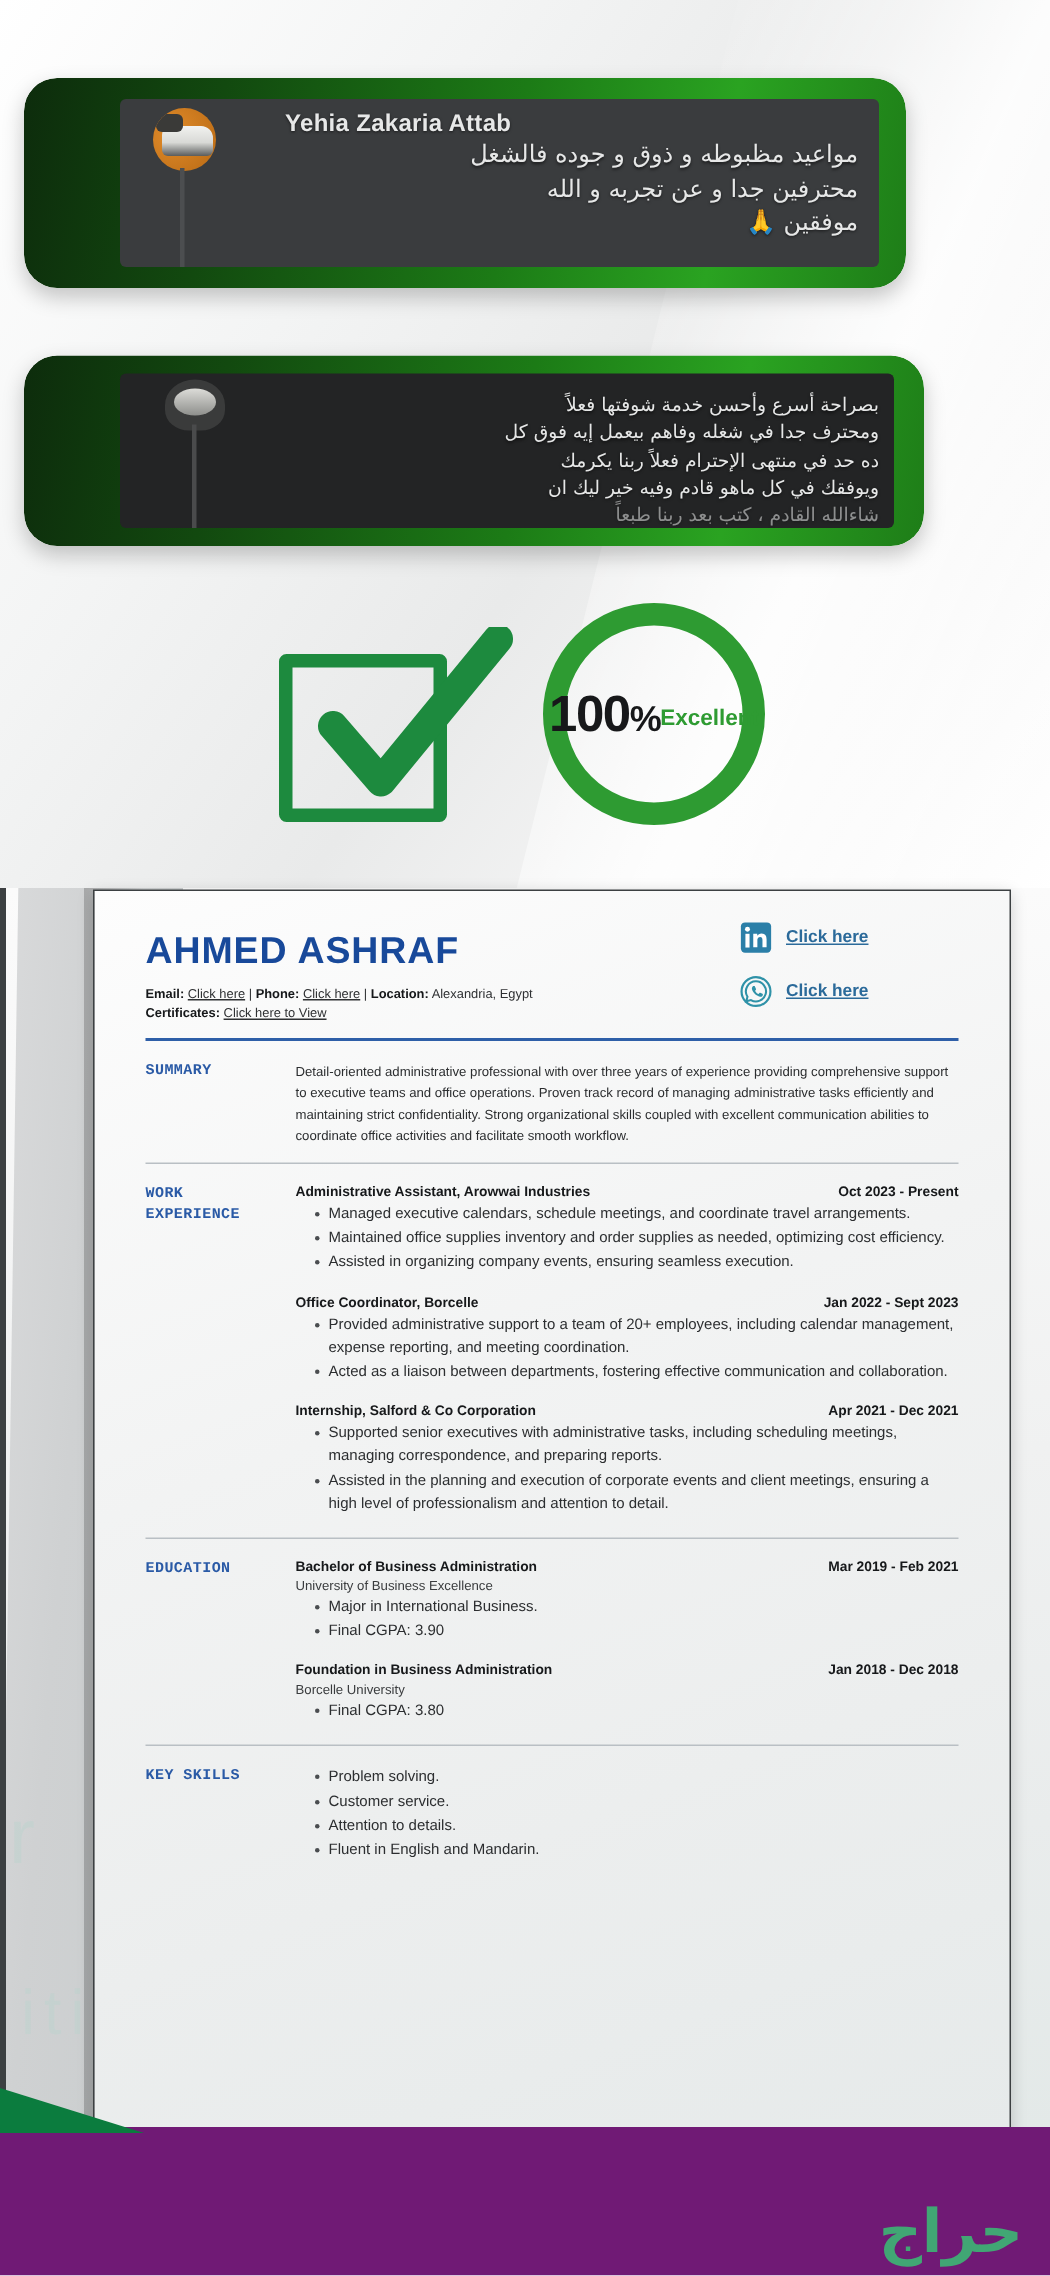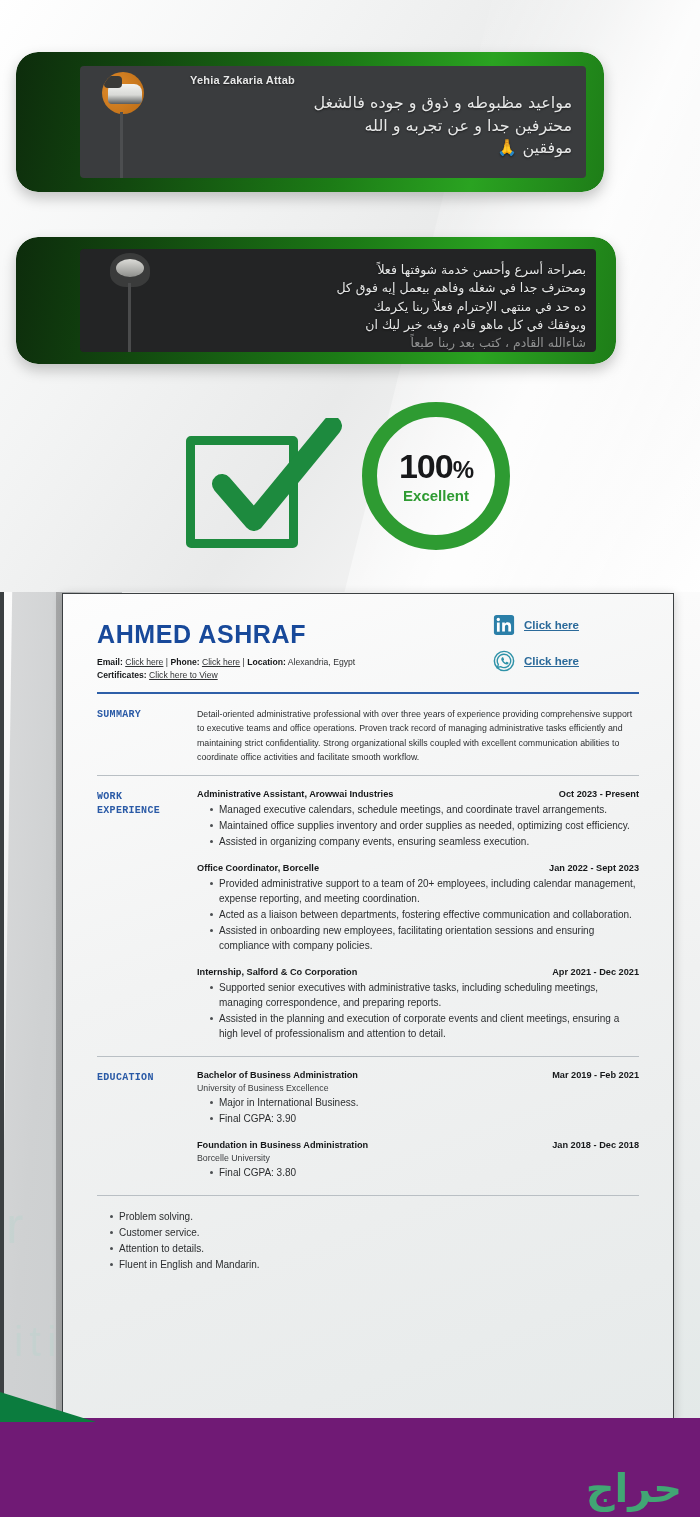--- a/index.html
+++ b/index.html
@@ -53,21 +53,21 @@
   #card2 .avatar{left:30px;top:4px;width:40px;height:34px;background:#3a3b3b;border-radius:50% 50% 40% 40%;}
   #card2 .avatar:after{
     content:"";position:absolute;left:6px;top:6px;width:28px;height:18px;border-radius:50%;
     background:linear-gradient(180deg,#dcdcd8,#8e8f8c);
   }
   .lamp{position:absolute;width:3px;background:#4a4b4c;}
   #card2 .lamp{left:48px;top:34px;height:82px;}
   #card1 .lamp{left:40px;top:46px;height:66px;background:#4c4e50;}
 
   .tname{
-    position:absolute;color:#e7e8e8;font-size:11px;font-weight:700;letter-spacing:.2px;
+    position:absolute;color:#e7e8e8;font-size:16px;font-weight:700;letter-spacing:.2px;
     text-shadow:0 1px 2px rgba(0,0,0,.6);
   }
   #card1 .tname{left:110px;top:8px;}
   #card2 .tname{left:116px;top:3px;font-size:8px;color:#8d8f90;font-weight:400;letter-spacing:2px;}
 
   .tbody{
     position:absolute;direction:rtl;text-align:right;color:#e6e7e7;
     font-family:"DejaVu Sans",sans-serif;
     text-shadow:0 1px 2px rgba(0,0,0,.55);
   }
@@ -82,21 +82,21 @@
   .checkbox-sq{
     position:absolute;left:0;top:18px;width:112px;height:112px;
     border:9px solid #1d8a3e;border-radius:5px;box-sizing:border-box;
   }
   .checkmark{
     position:absolute;left:10px;top:0;width:150px;height:132px;
   }
   .badge100{
     position:absolute;left:362px;top:2px;width:148px;height:148px;border-radius:50%;
     border:15px solid #2e9b32;box-sizing:border-box;
-    display:flex;flex-direction:column;align-items:center;justify-content:center;
+    display:flex;flex-direction:row;align-items:center;justify-content:center;
   }
   .badge100 .num{font-size:34px;font-weight:700;color:#17181a;letter-spacing:-1px;line-height:1;}
   .badge100 .num .pct{font-size:24px;}
   .badge100 .sub{font-size:15px;font-weight:700;color:#2e9b32;margin-top:4px;}
 
   
   .slab{
     position:absolute;left:-6px;top:592px;width:706px;height:830px;
     background:linear-gradient(180deg,#fbfbfb 0%,#f0f1f1 45%,#e9ecec 75%,#e3e9e8 100%);
   }
@@ -316,21 +316,20 @@
           </div>
 
           <div class="job">
             <div class="job-head">
               <span class="job-title">Office Coordinator, Borcelle</span>
               <span class="job-date">Jan 2022 - Sept 2023</span>
             </div>
             <ul class="bl">
               <li>Provided administrative support to a team of 20+ employees, including calendar management, expense reporting, and meeting coordination.</li>
               <li>Acted as a liaison between departments, fostering effective communication and collaboration.</li>
-              <li>Assisted in onboarding new employees, facilitating orientation sessions and ensuring compliance with company policies.</li>
             </ul>
           </div>
 
           <div class="job">
             <div class="job-head">
               <span class="job-title">Internship, Salford &amp; Co Corporation</span>
               <span class="job-date">Apr 2021 - Dec 2021</span>
             </div>
             <ul class="bl">
               <li>Supported senior executives with administrative tasks, including scheduling meetings, managing correspondence, and preparing reports.</li>
@@ -365,20 +364,21 @@
             <div class="job-org">Borcelle University</div>
             <ul class="bl">
               <li>Final CGPA: 3.80</li>
             </ul>
           </div>
 
         </div>
       </div>
 
       <div class="sec">
+        <div class="sec-title">KEY SKILLS</div>
         <div class="sec-body">
           <div class="skills-cols">
             <ul class="bl">
               <li>Problem solving.</li>
               <li>Customer service.</li>
               <li>Attention to details.</li>
               <li>Fluent in English and Mandarin.</li>
             </ul>
           </div>
         </div>

